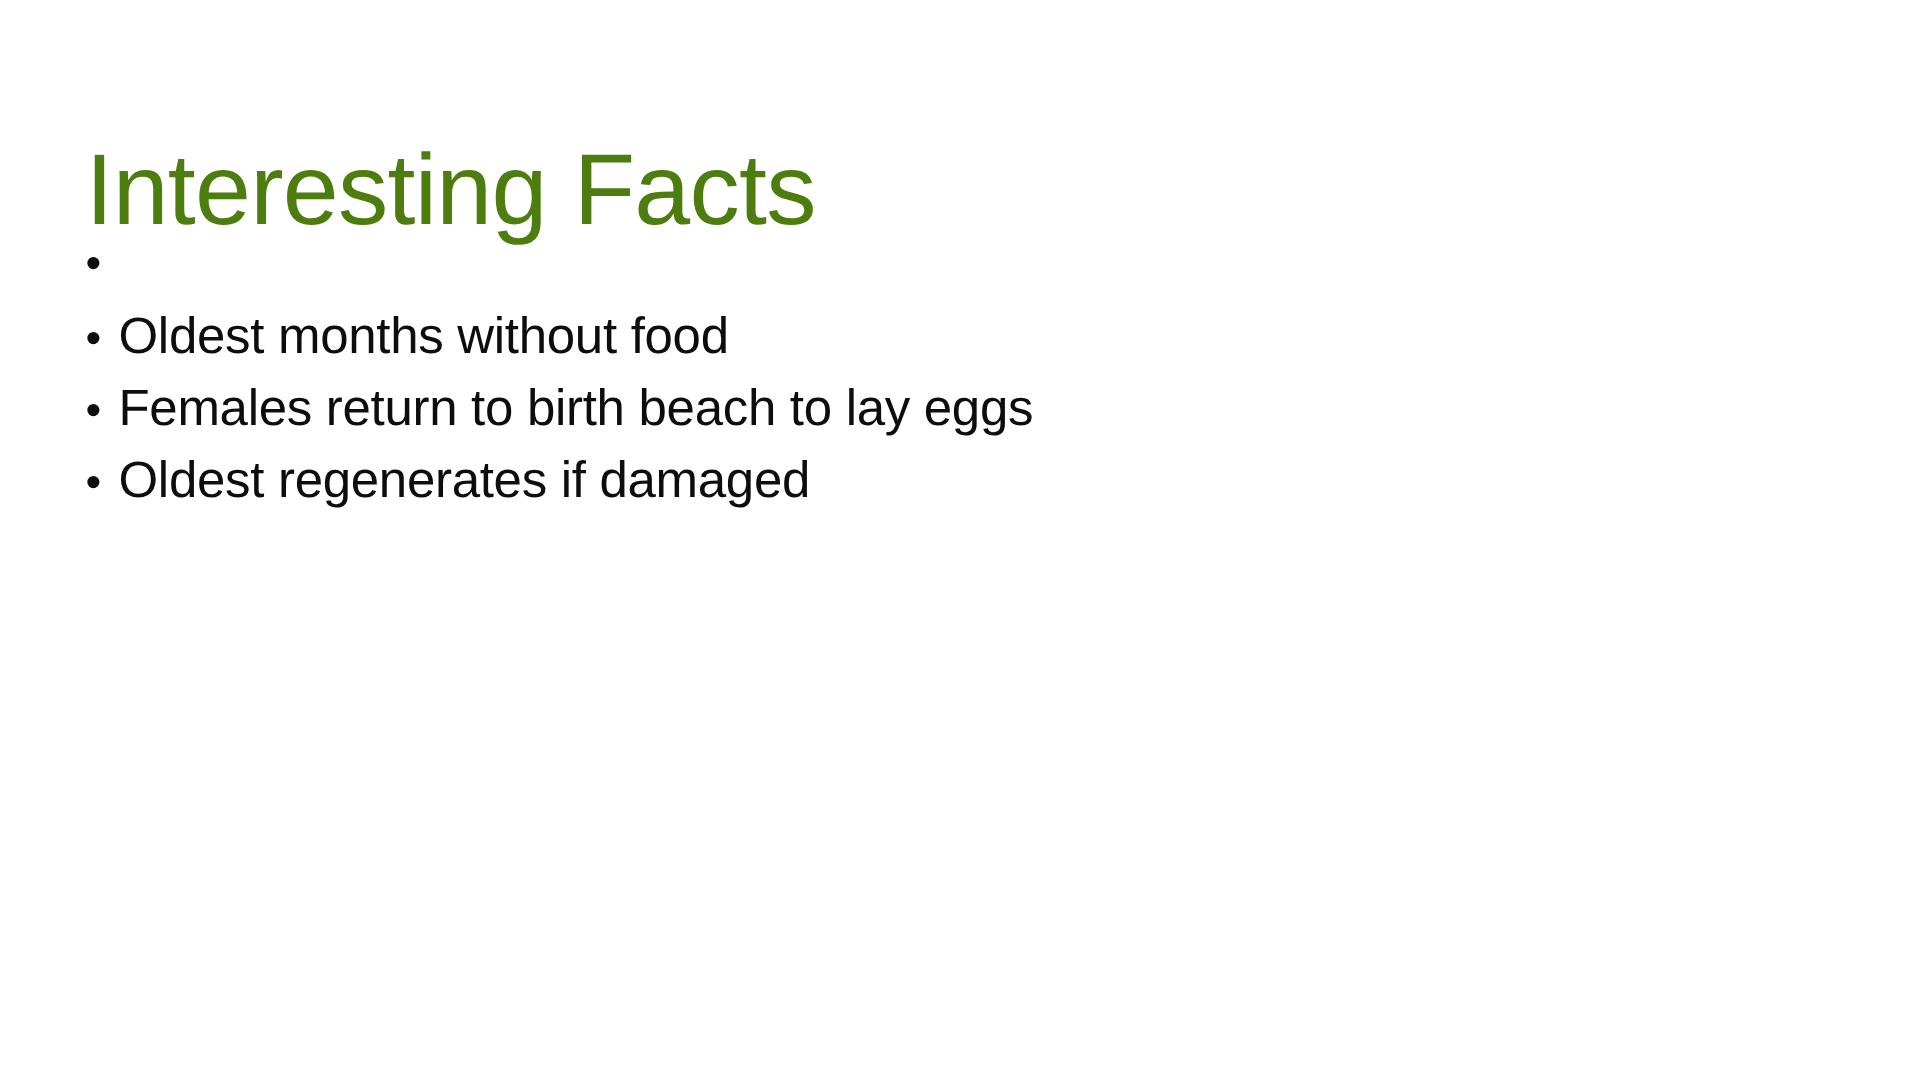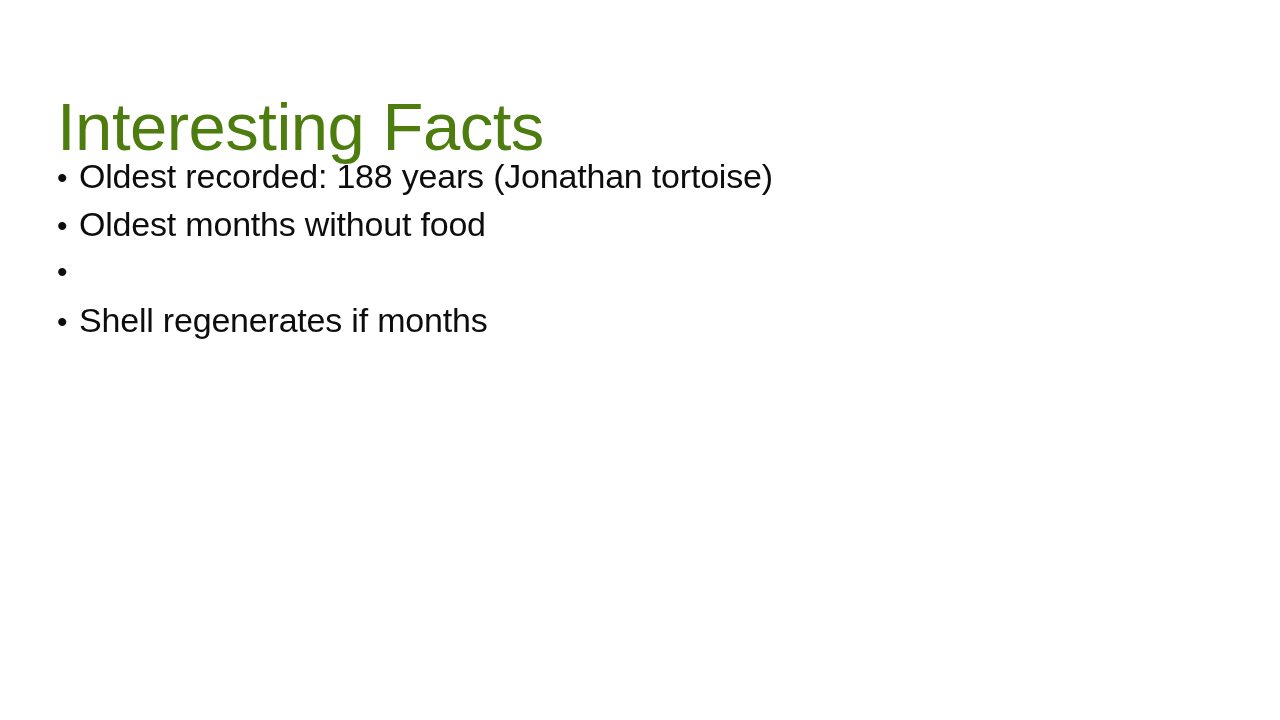--- a/index.html
+++ b/index.html
@@ -76,32 +76,32 @@
 <body>
 
 <div class="slide">
 
   <h1 class="slide-title">Interesting Facts</h1>
 
   <ul class="bullet-list">
 
     <li class="bullet-item">
       <span class="bullet-marker">•</span>
-      <span class="bullet-text">Oldest recorded: 188 years (Jonathan tortoise)</span>
     </li>
 
     <li class="bullet-item">
       <span class="bullet-marker">•</span>
       <span class="bullet-text">Oldest months without food</span>
     </li>
 
     <li class="bullet-item">
       <span class="bullet-marker">•</span>
+      <span class="bullet-text">Females return to birth beach to lay eggs</span>
     </li>
 
     <li class="bullet-item">
       <span class="bullet-marker">•</span>
-      <span class="bullet-text">Shell regenerates if months</span>
+      <span class="bullet-text">Oldest regenerates if damaged</span>
     </li>
 
   </ul>
 
 </div>
 
 </body></html>

